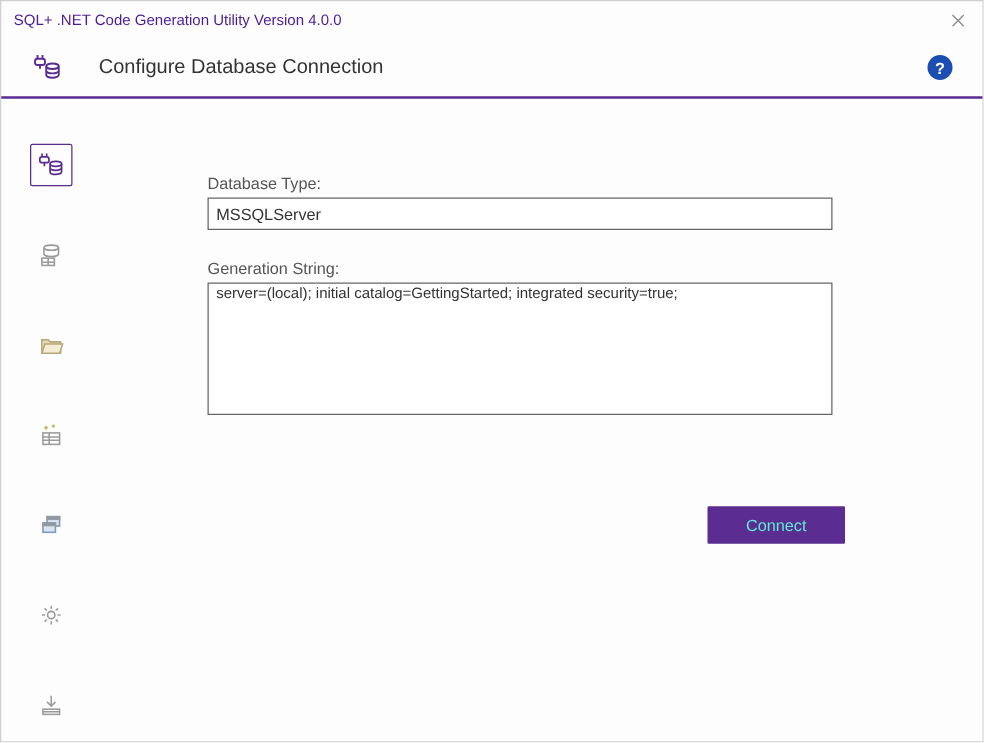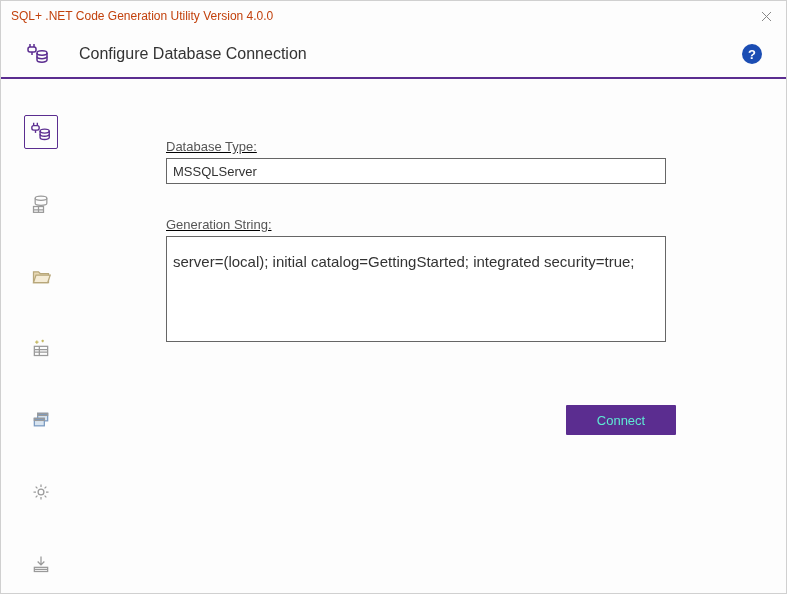--- a/index.html
+++ b/index.html
@@ -1,33 +1,33 @@
 <!DOCTYPE html>
 <html><head>
   <meta charset="utf-8">
   <style>
     * { box-sizing: border-box; margin: 0; padding: 0; }
     html, body { width: 787px; height: 594px; font-family: "Segoe UI", Arial, sans-serif; background: #ffffff; overflow: hidden; }
     .window { width: 787px; height: 594px; border: 1px solid #d0d0d0; display: flex; flex-direction: column; background: #fdfdfd; }
-    .titlebar { height: 30px; display: flex; align-items: center; padding: 0 10px; color: #c2410c; font-size: 12px; }
+    .titlebar { height: 30px; display: flex; align-items: center; padding: 0 10px; color: #4c1d95; font-size: 12px; }
     .titlebar .title-text { flex: 1; }
     .titlebar .close { width: 20px; height: 20px; display: flex; align-items: center; justify-content: center; color: #888; cursor: pointer; font-size: 13px; }
     .header { height: 48px; display: flex; align-items: center; padding: 0 24px; border-bottom: 2px solid #5b2d90; }
     .header-icon { width: 26px; height: 26px; margin-right: 28px; color: #5b2d90; display:flex; align-items:center; justify-content:center; }
     .header-title { font-size: 16px; font-weight: 400; color: #333; flex: 1; }
     .help-icon { width: 20px; height: 20px; border-radius: 50%; background: #1b4db3; color: #fff; display: flex; align-items: center; justify-content: center; font-size: 13px; font-weight: bold; cursor: pointer; }
     .body { flex: 1; display: flex; }
     .sidebar { width: 80px; padding-top: 36px; display: flex; flex-direction: column; align-items: center; gap: 38px; }
     .side-item { width: 34px; height: 34px; display: flex; align-items: center; justify-content: center; color: #9a9a9a; cursor: pointer; border: 1px solid transparent; border-radius: 2px; }
     .side-item.active { border: 1px solid #5b2d90; color: #5b2d90; }
     .main { flex: 1; padding: 60px 110px 0 85px; position: relative; }
     .form-label { font-size: 13px; color: #555; margin-bottom: 4px; display: block; }
     .text-input { width: 500px; height: 26px; border: 1px solid #666; padding: 2px 6px; font-size: 13px; font-family: inherit; color: #333; background:#fff; }
-    .textarea { width: 500px; height: 106px; border: 1px solid #666; padding: 16px 6px; font-size: 15px; font-family: inherit; color: #333; resize: none; background:#fff; }
-    .field-group { margin-bottom: 33px; text-decoration: underline; }
+    .textarea { width: 500px; height: 106px; border: 1px solid #666; padding: 0 6px; font-size: 12px; font-family: inherit; color: #333; resize: none; background:#fff; }
+    .field-group { margin-bottom: 23px; }
     .connect-btn { position: absolute; right: 110px; top: 326px; background: #5b2d90; color: #5eead4; border: none; width: 110px; height: 30px; font-size: 13px; cursor: pointer; border-radius: 1px; }
     svg { display:block; }
   </style>
 </head>
 <body>
 
 <div class="window">
   <div class="titlebar">
     <span class="title-text">SQL+ .NET Code Generation Utility Version 4.0.0</span>
     <div class="close">

